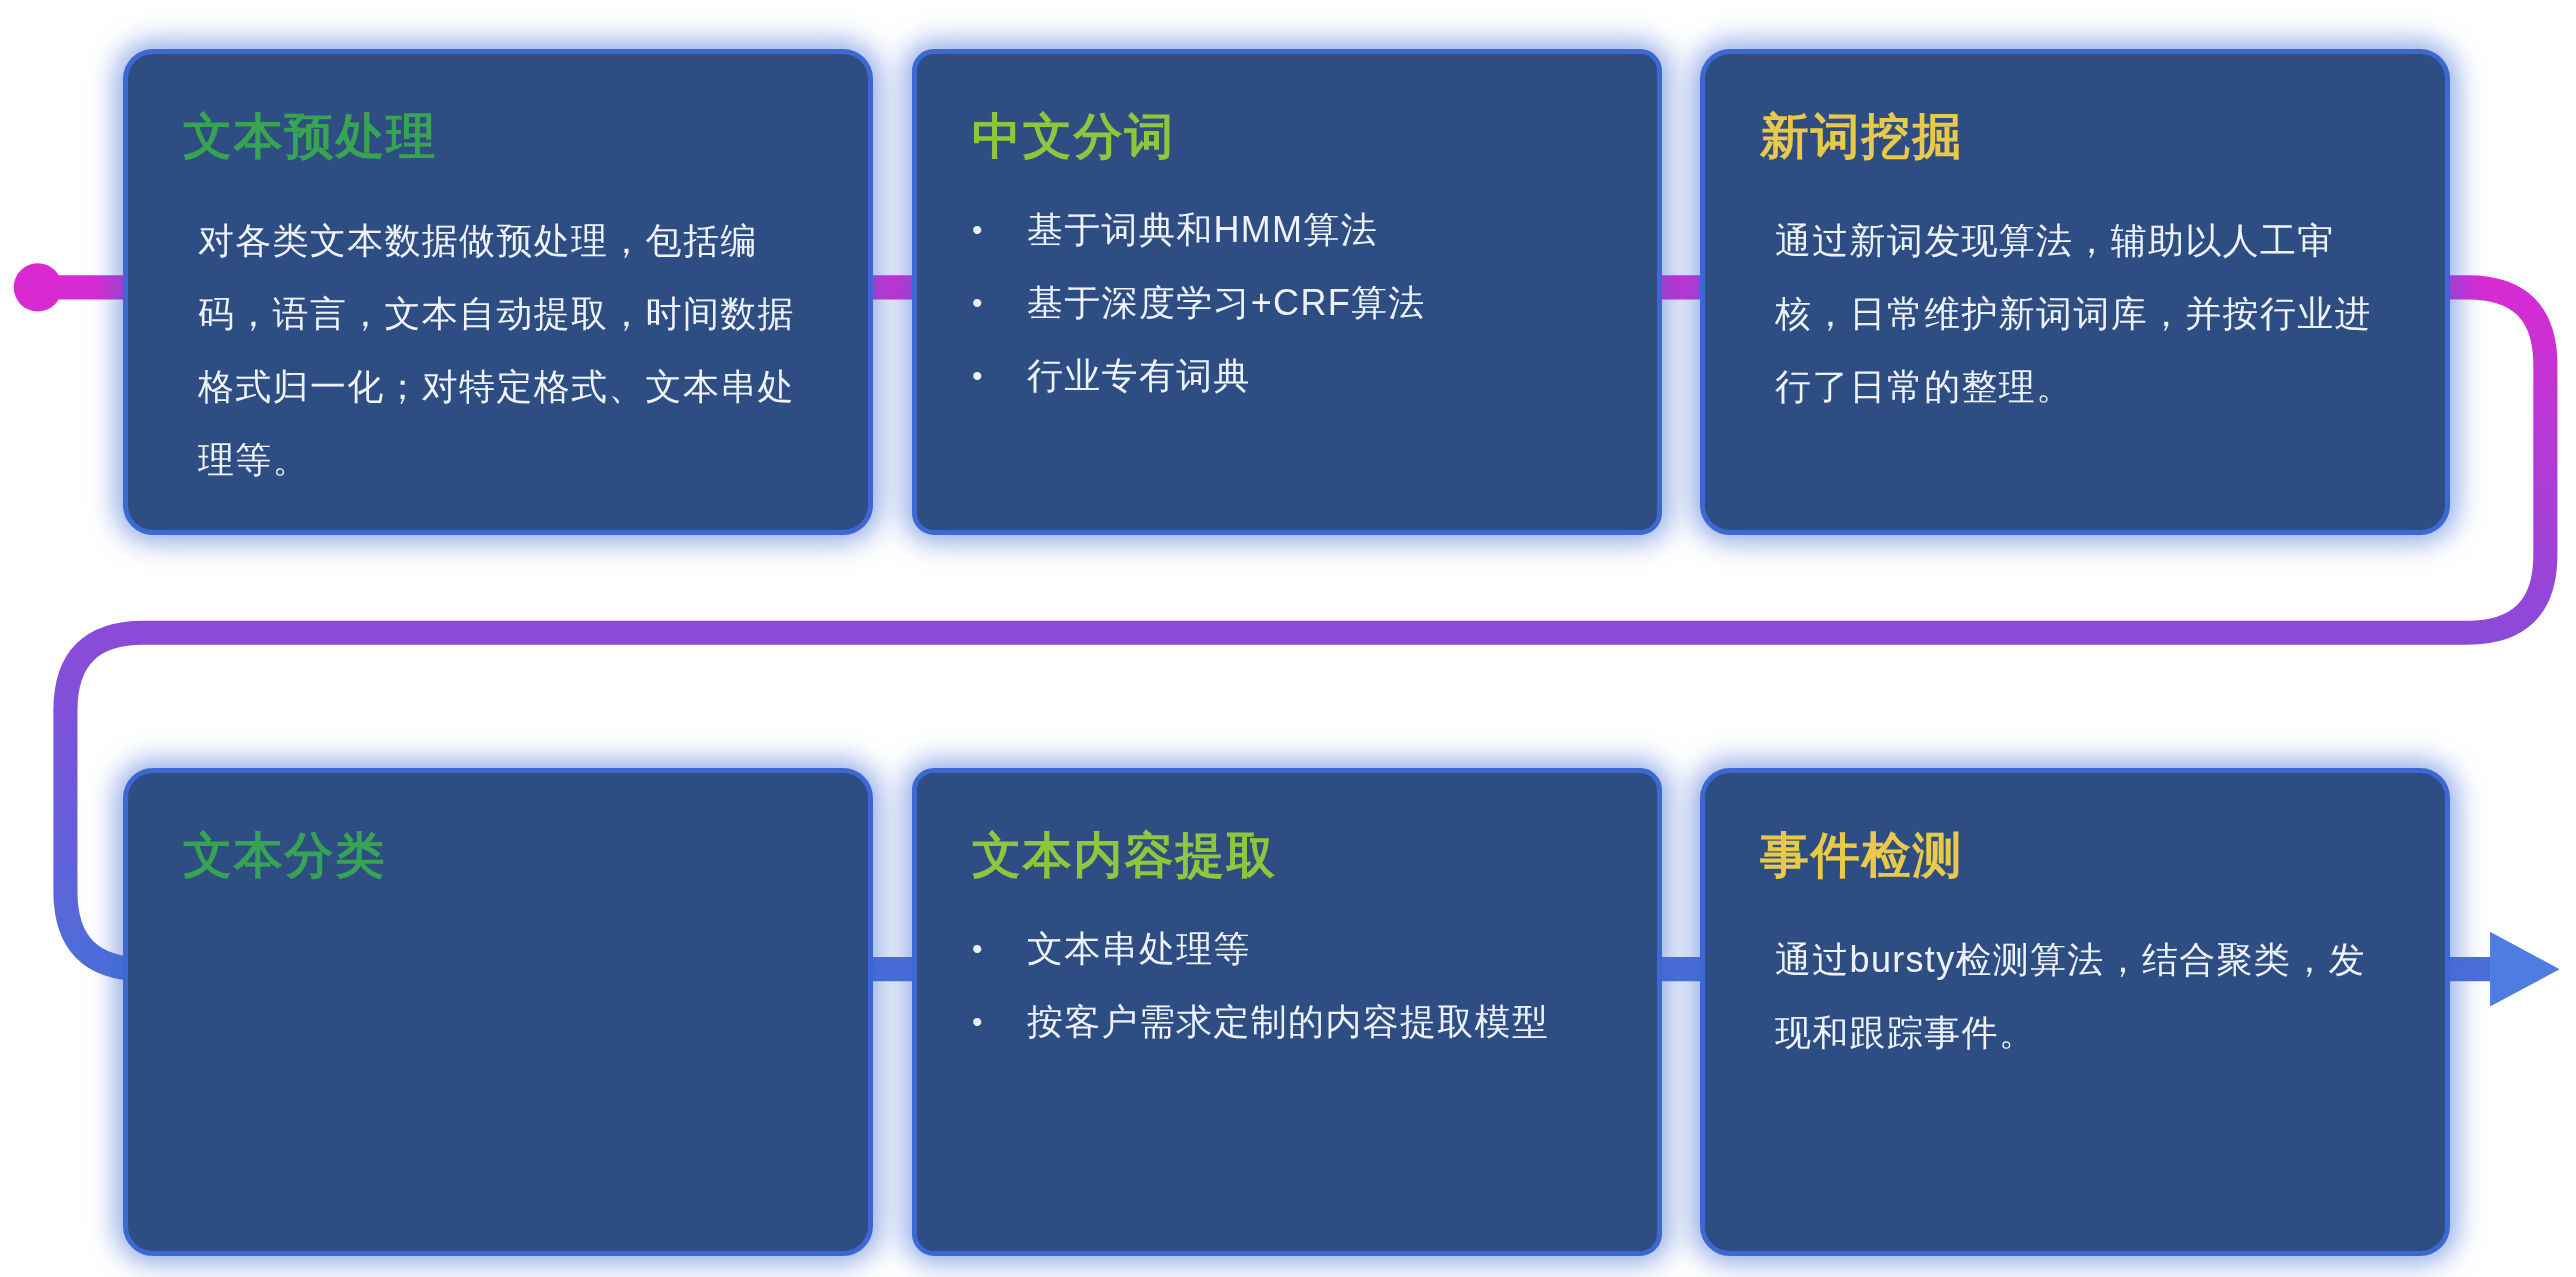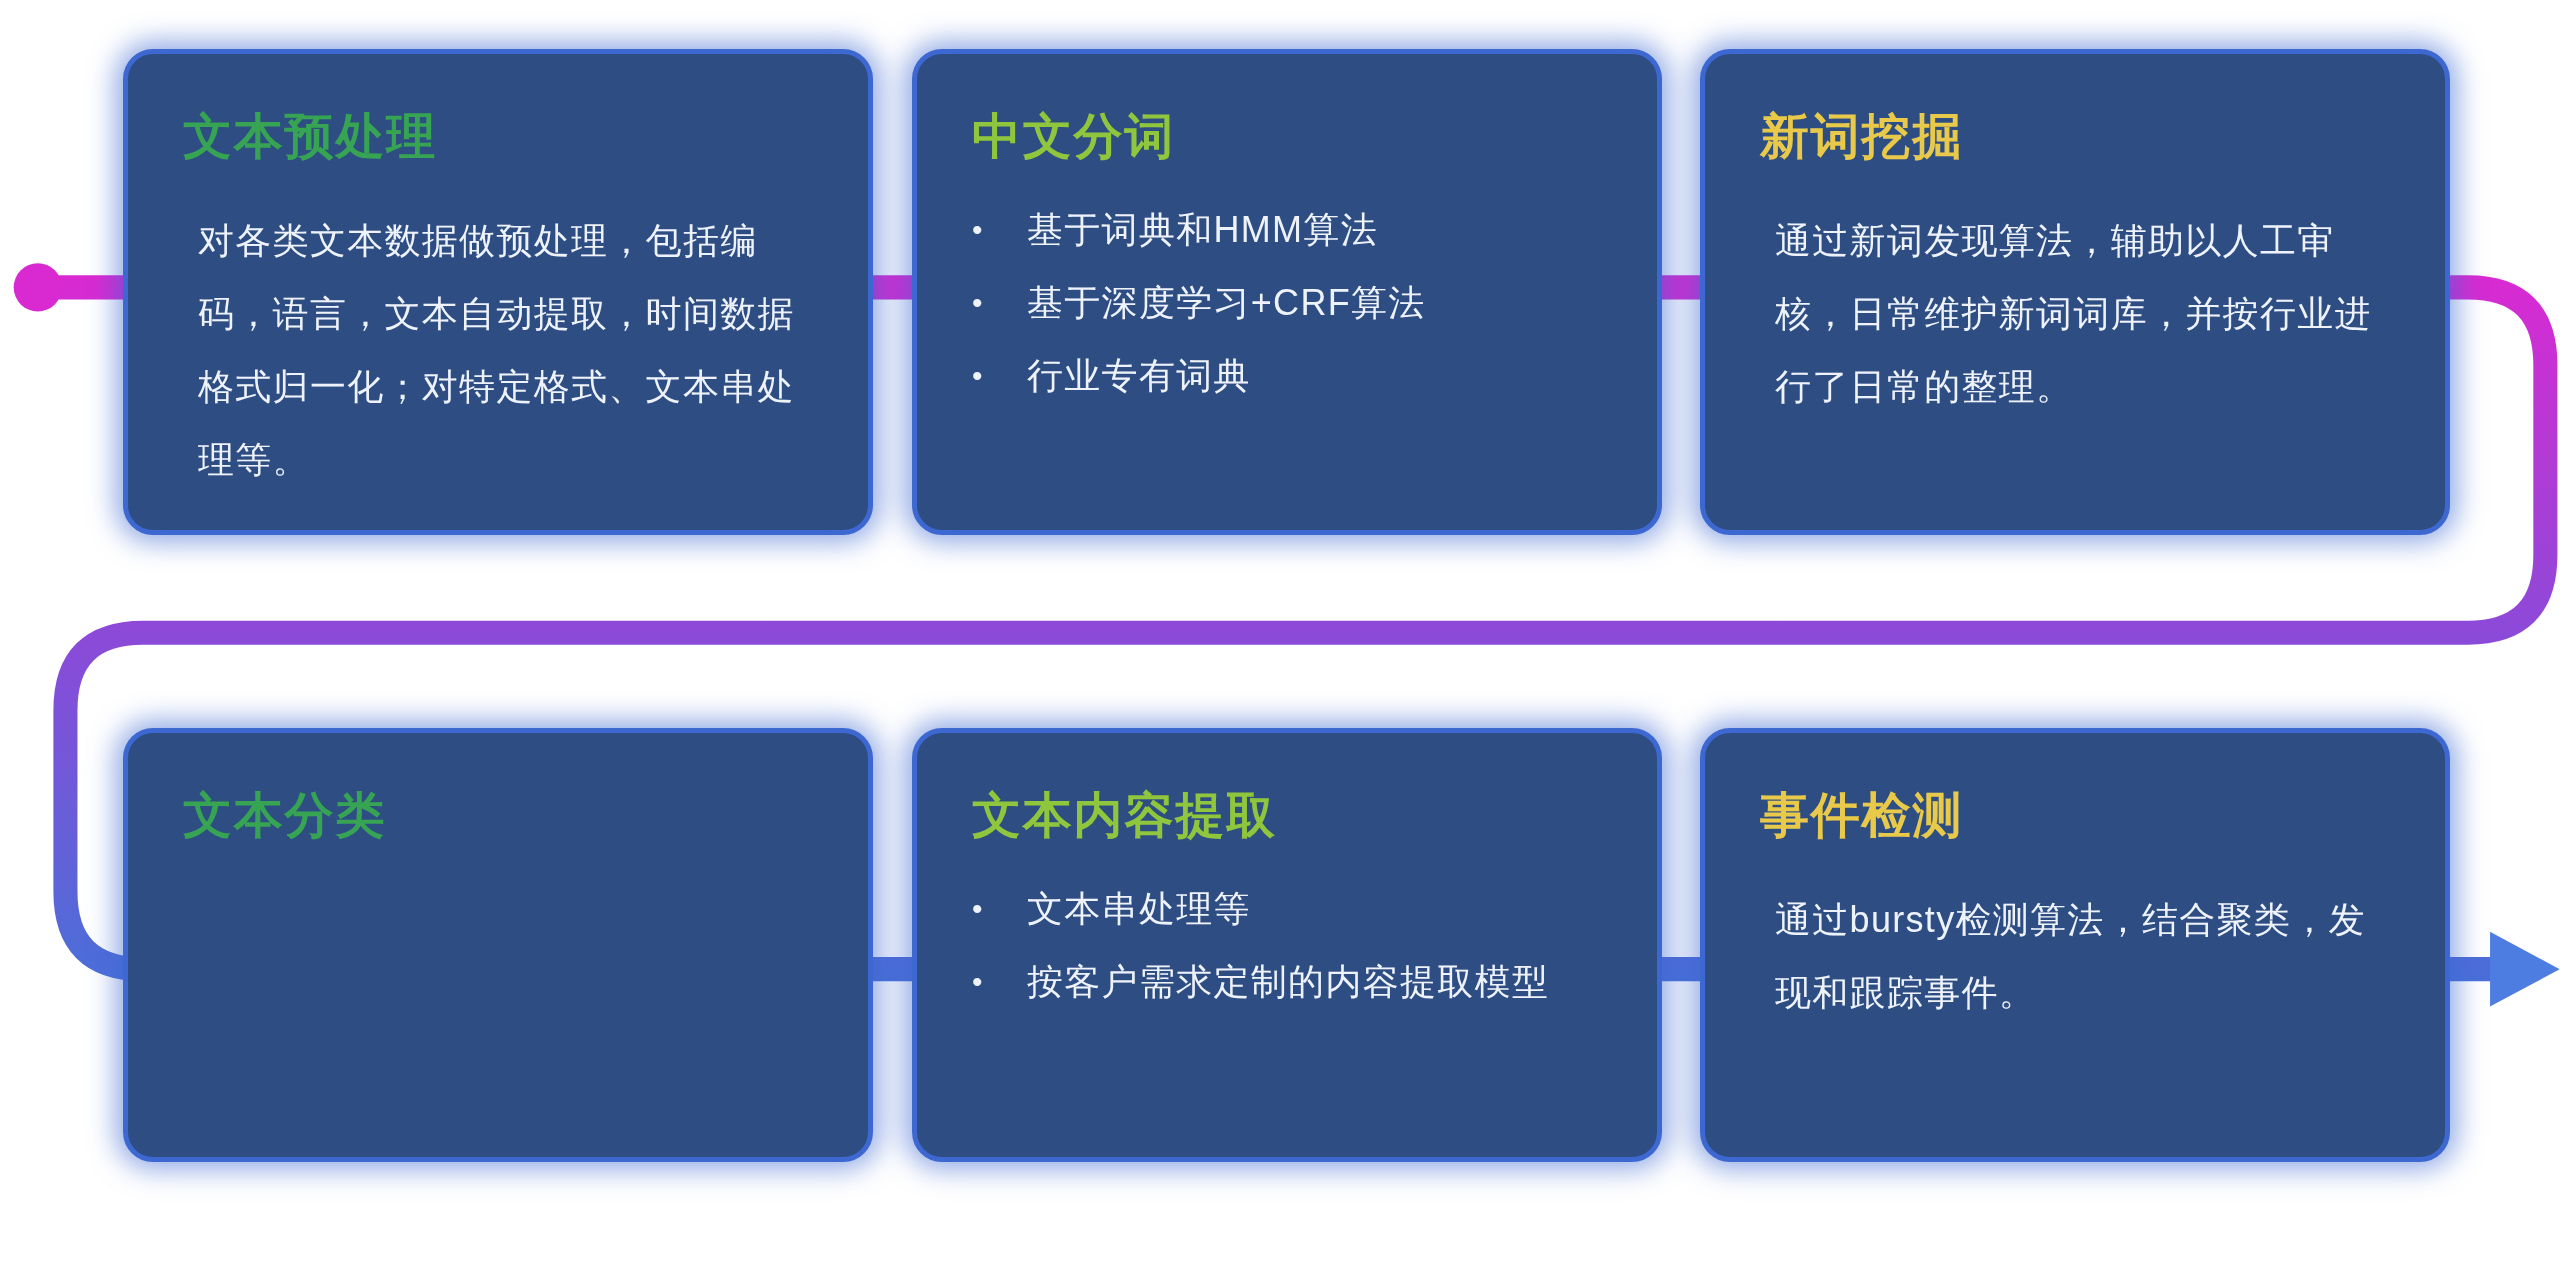--- a/index.html
+++ b/index.html
@@ -21,23 +21,23 @@
   .card p{
     margin:15px;color:#eef3fb;font-size:36px;line-height:73px;letter-spacing:1.3px;
   }
   .card ul{list-style:none;margin:9px 0 0 0;padding:0;}
   .card li{
     display:flex;color:#eef3fb;font-size:36px;line-height:52px;
     margin-bottom:21.4px;letter-spacing:1.3px;
   }
   .card li .dot{flex:0 0 55px;width:55px;font-size:30px;color:#eef3fb;}
   .r1{top:49px;height:486px;}
-  .r2{top:728px;height:434px;}
+  .r2{top:768px;height:488px;}
   .c1{left:123px;}
-  .c2{left:912px;}
+  .c2{left:912px;border-radius:22px;}
   .c3{left:1700px;}
 </style>
 </head>
 <body>
 
 <div id="stage">
 
   <svg id="flow-svg" width="2576" height="1277" viewBox="0 0 2886 1431">
     <defs>
       <linearGradient id="flowgrad" gradientUnits="userSpaceOnUse" x1="0" y1="309" x2="0" y2="1099">

